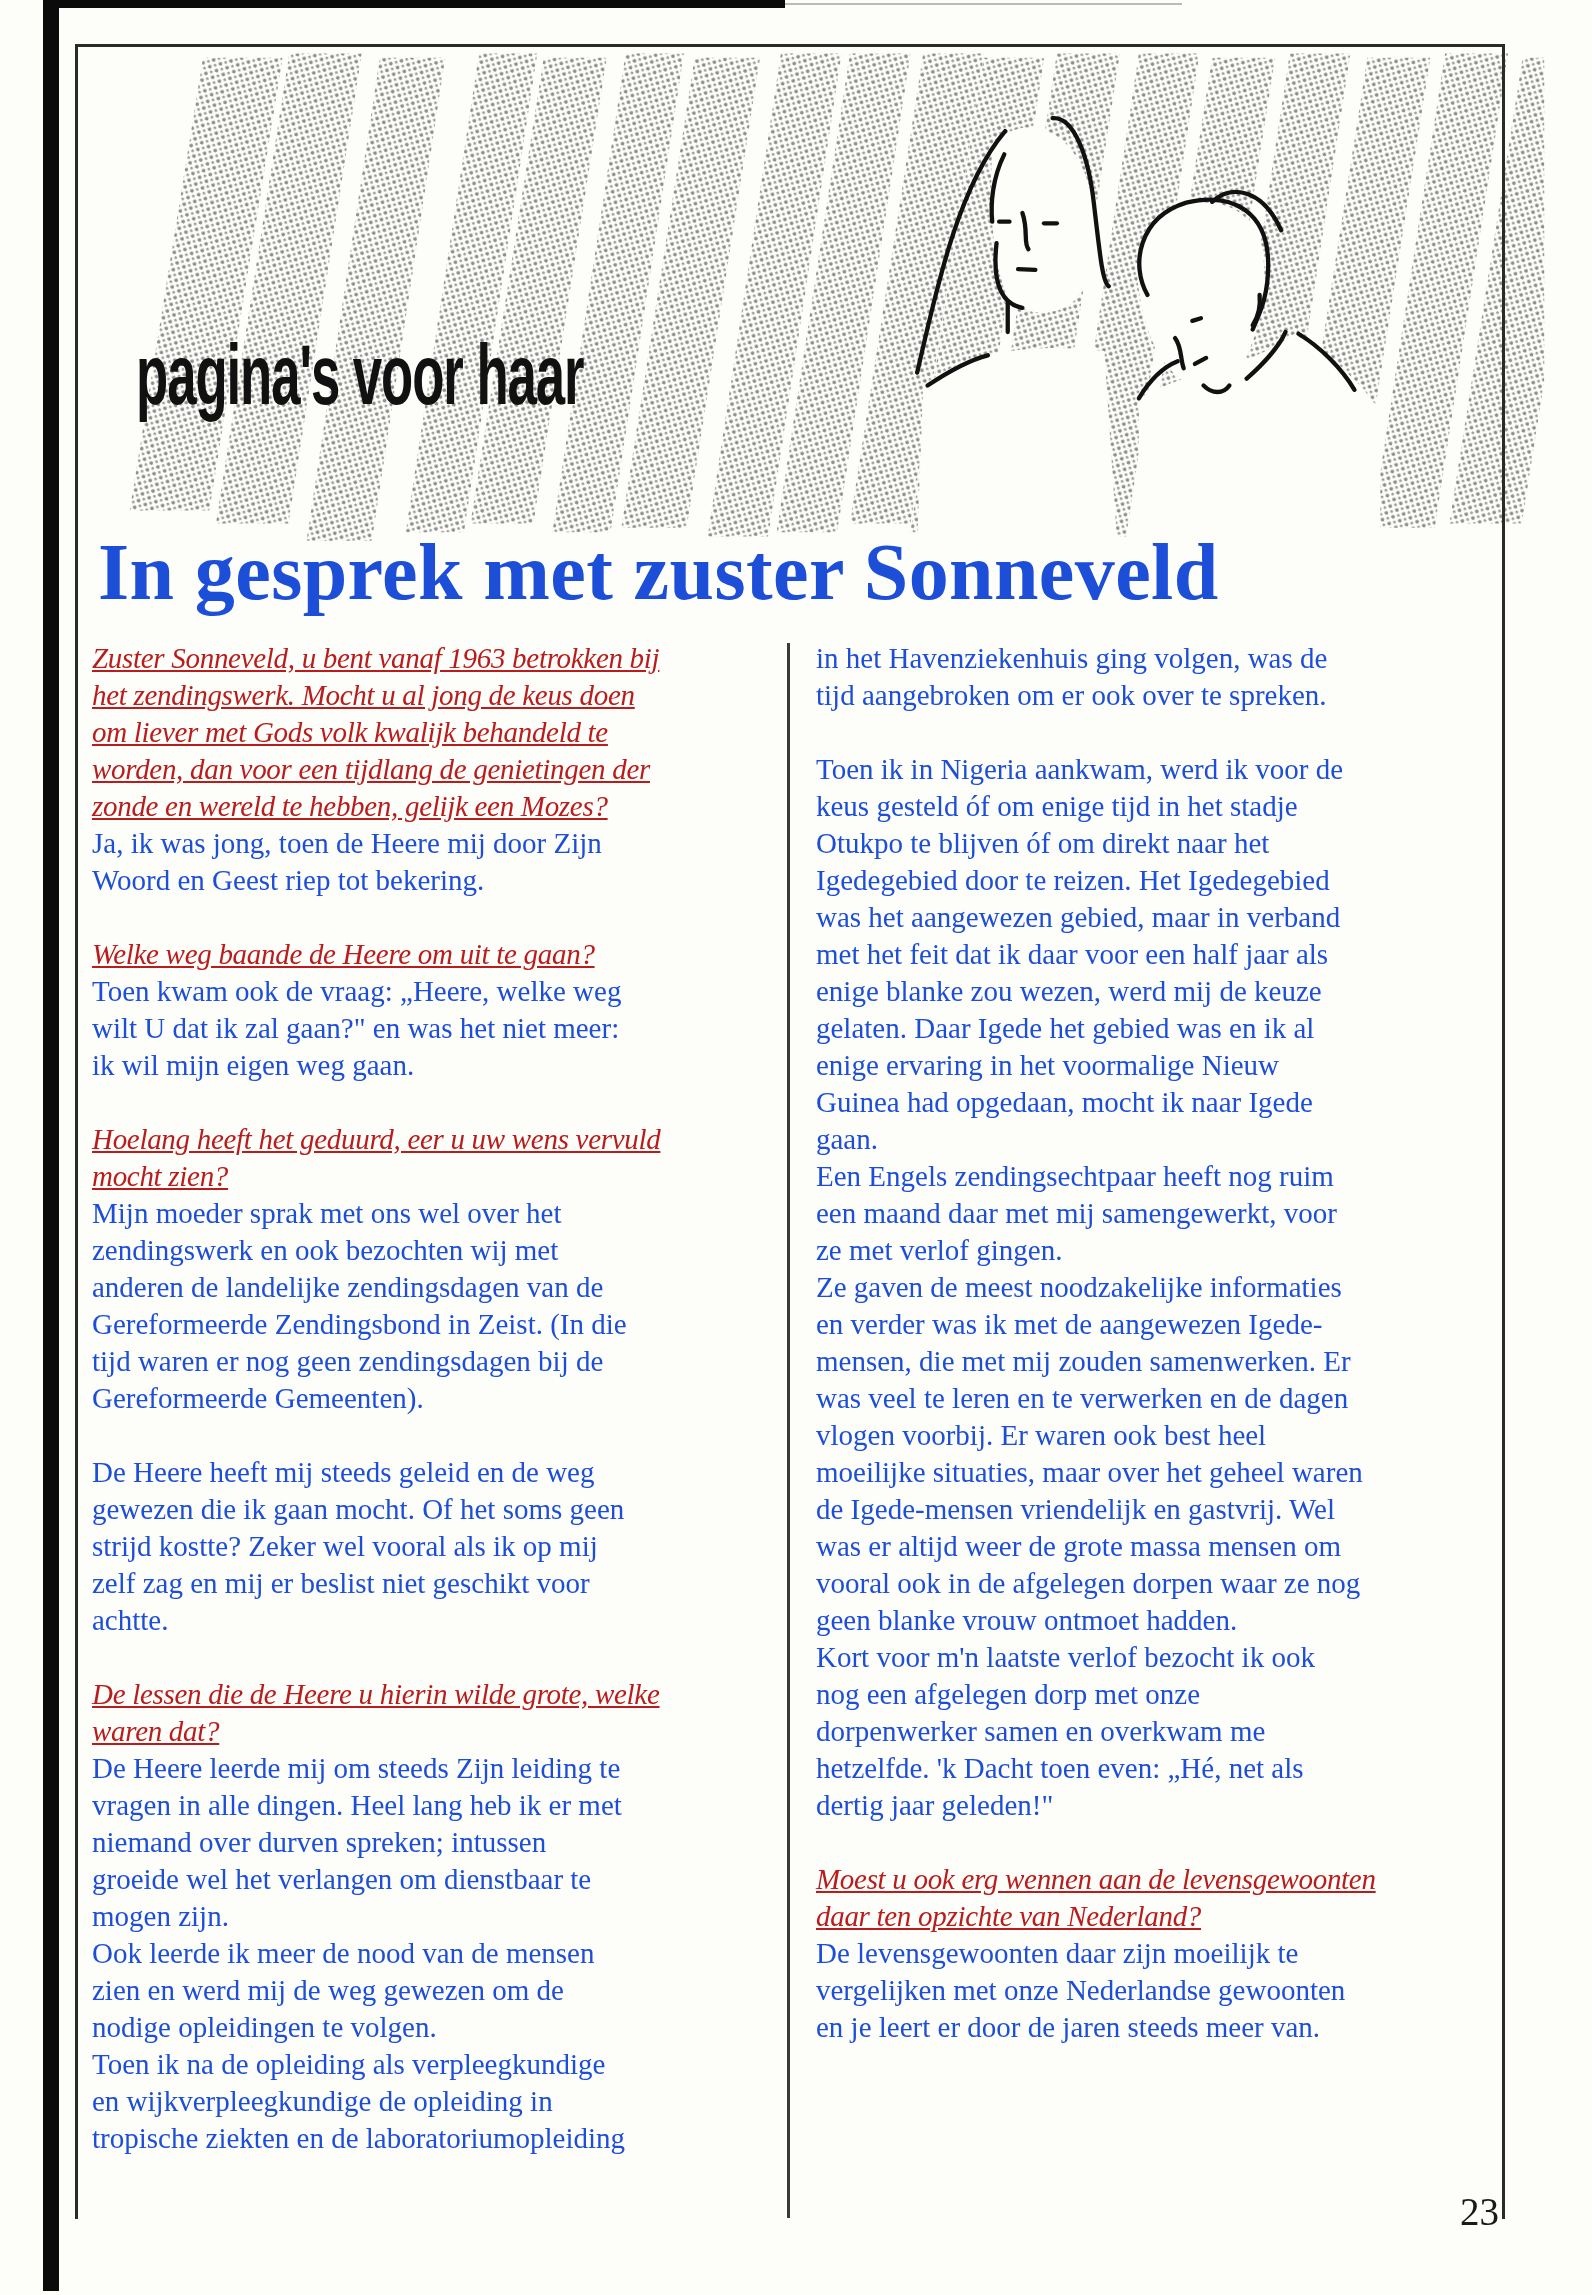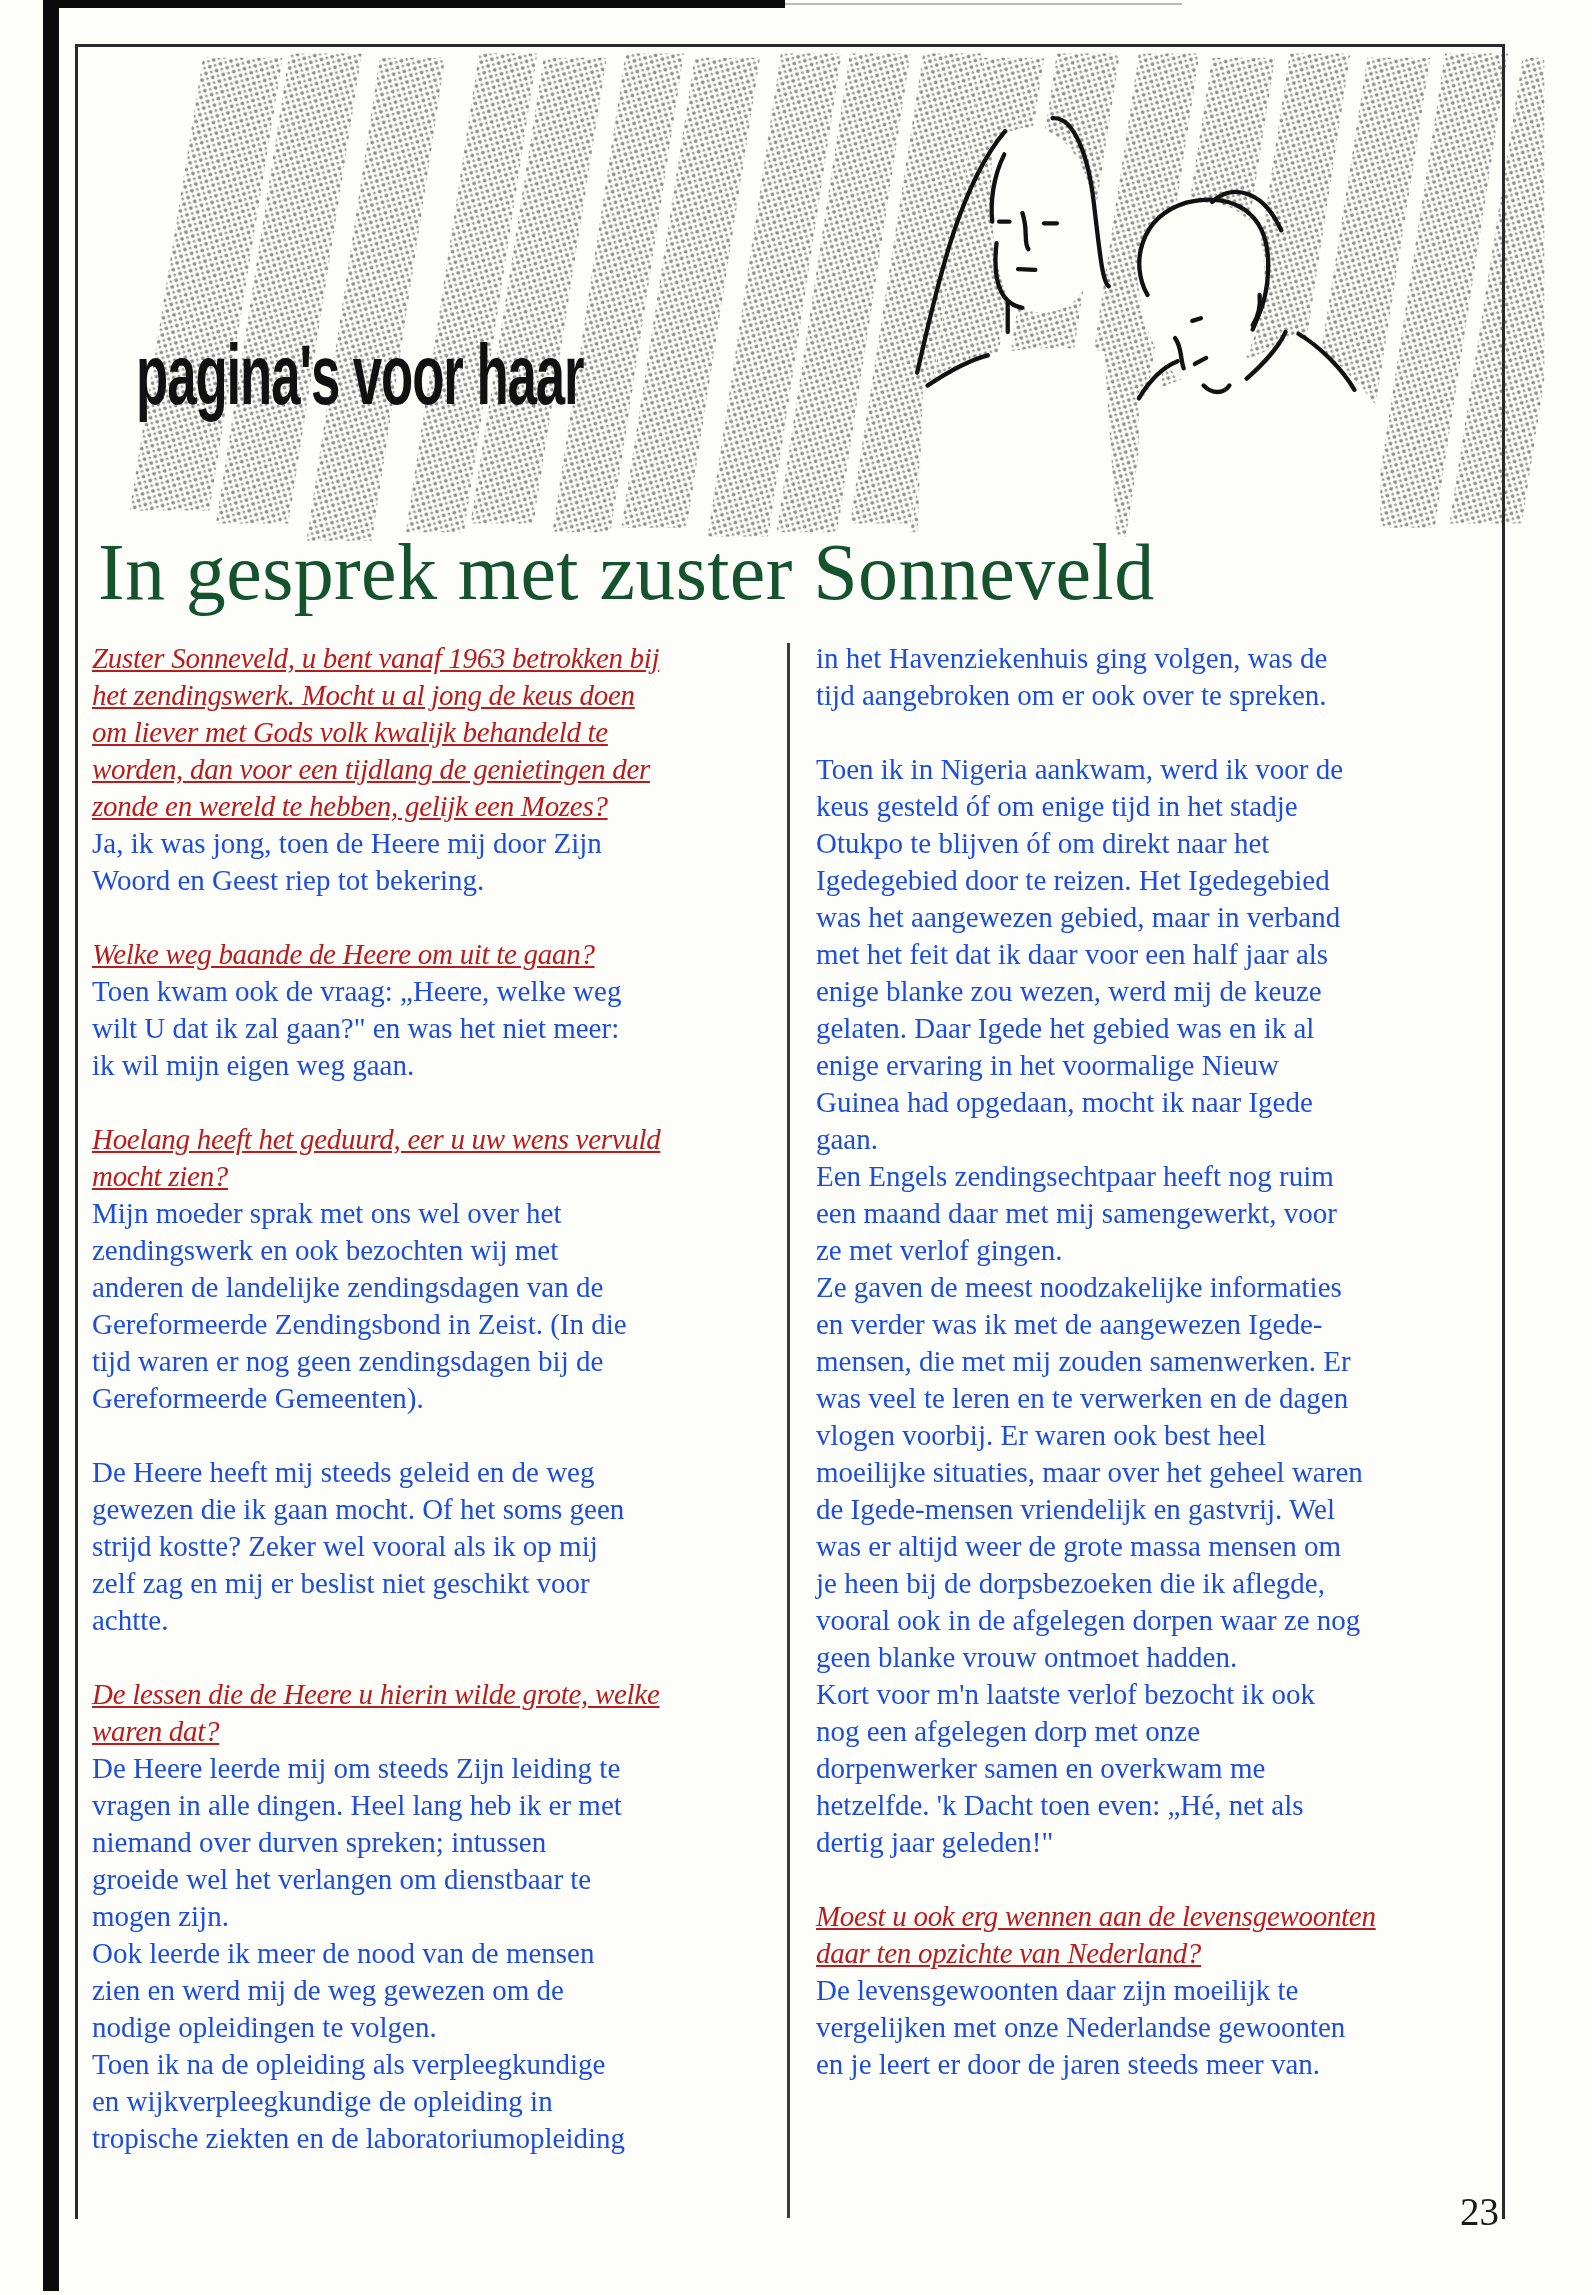--- a/index.html
+++ b/index.html
@@ -23,22 +23,22 @@
   .section-label {
     position:absolute; left:136px; top:326px;
     font-family:"Liberation Sans", "DejaVu Sans", sans-serif;
     font-weight:bold; font-size:85px; letter-spacing:-1.7px;
     transform:scaleX(0.62); transform-origin:left top;
     color:#111; line-height:1; white-space:nowrap;
   }
 
   .headline {
     position:absolute; left:98px; top:528px;
-    font-size:80px; font-weight:normal; line-height:1.1; letter-spacing:0.4px;
-    color:#14532d; white-space:nowrap;
+    font-size:80px; font-weight:bold; line-height:1.1; letter-spacing:0.4px;
+    color:#1d4ed8; white-space:nowrap;
   }
 
   .col { position:absolute; top:640px; width:682px; font-size:29px; line-height:37px; }
   .col.left { left:92px; }
   .col.right { left:816px; }
   .col p { margin:0; }
   .col .q { font-style:italic; color:#b91c1c; letter-spacing:-0.3px;text-decoration:underline; }
   .col .a { color:#1d4ed8; }
   .col .gap { height:37px; }
   .col .ln { display:block; white-space:nowrap; }
@@ -209,21 +209,20 @@
       <span class="ln">een maand daar met mij samengewerkt, voor</span>
       <span class="ln">ze met verlof gingen.</span>
       <span class="ln">Ze gaven de meest noodzakelijke informaties</span>
       <span class="ln">en verder was ik met de aangewezen Igede-</span>
       <span class="ln">mensen, die met mij zouden samenwerken. Er</span>
       <span class="ln">was veel te leren en te verwerken en de dagen</span>
       <span class="ln">vlogen voorbij. Er waren ook best heel</span>
       <span class="ln">moeilijke situaties, maar over het geheel waren</span>
       <span class="ln">de Igede-mensen vriendelijk en gastvrij. Wel</span>
       <span class="ln">was er altijd weer de grote massa mensen om</span>
-      <span class="ln">je heen bij de dorpsbezoeken die ik aflegde,</span>
       <span class="ln">vooral ook in de afgelegen dorpen waar ze nog</span>
       <span class="ln">geen blanke vrouw ontmoet hadden.</span>
       <span class="ln">Kort voor m'n laatste verlof bezocht ik ook</span>
       <span class="ln">nog een afgelegen dorp met onze</span>
       <span class="ln">dorpenwerker samen en overkwam me</span>
       <span class="ln">hetzelfde. 'k Dacht toen even: „Hé, net als</span>
       <span class="ln">dertig jaar geleden!"</span>
     </p>
     <div class="gap"></div>
     <p class="q">

